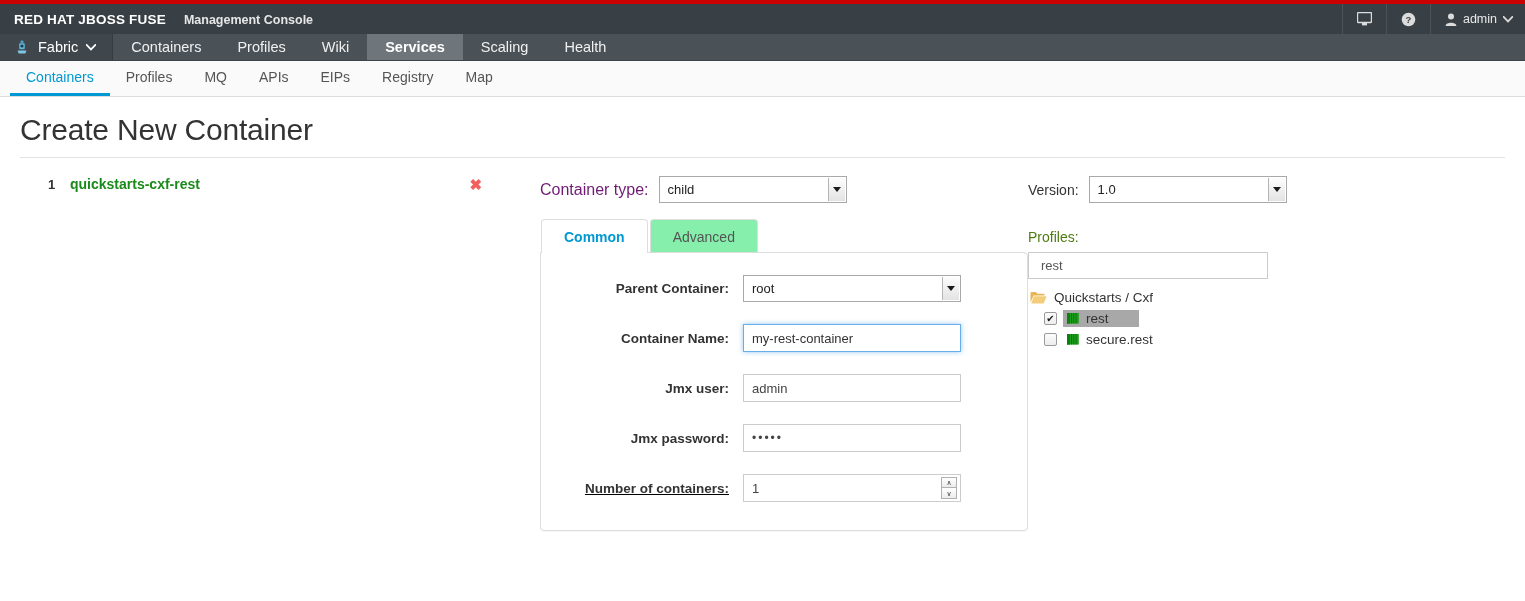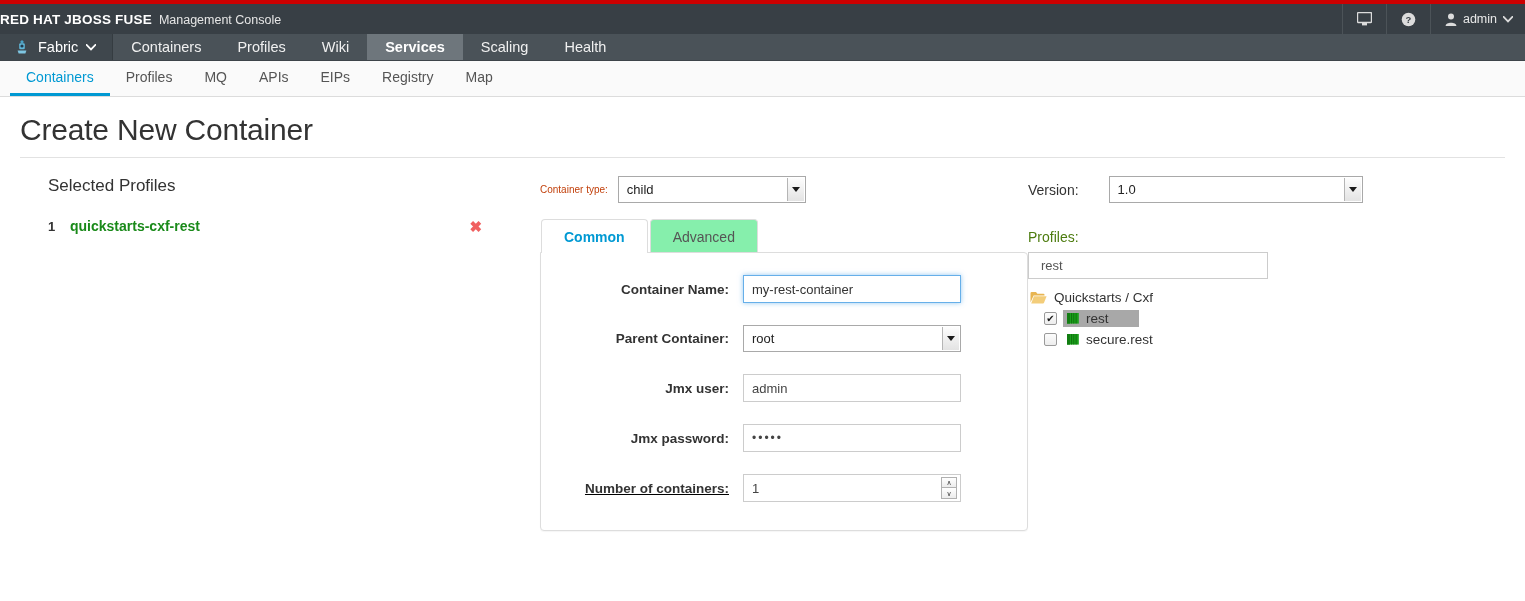--- a/index.html
+++ b/index.html
@@ -20,35 +20,35 @@
 
   
   .masthead {
     height: 30px;
     background: #383f45;
     display: flex;
     align-items: center;
     position: relative;
   }
   .brand {
-    padding-left: 0;
+    padding-left: 14px;
     display: flex;
     align-items: baseline;
-    gap: 7px;
+    gap: 18px;
   }
   .brand-strong {
     color: #ffffff;
     font-size: 13.5px;
     font-weight: bold;
     letter-spacing: 0.2px;
   }
   .brand-sub {
     color: #e6e6e6;
     font-size: 12.5px;
-    font-weight: normal;
+    font-weight: bold;
   }
   .masthead-right {
     position: absolute;
     right: 0; top: 0; bottom: 0;
     display: flex;
     align-items: stretch;
   }
   .mh-item {
     display: flex;
     align-items: center;
@@ -181,22 +181,22 @@
   }
 
   
   .ctype-row {
     display: flex;
     align-items: center;
     gap: 10px;
     margin-bottom: 16px;
   }
   .ctype-label {
-    font-size: 10px;
-    color: #c2410c;
+    font-size: 16px;
+    color: #701a75;
   }
 
   
   .nsel {
     position: relative;
     display: inline-block;
     height: 27px;
     border: 1px solid #a9a9a9;
     background: #ffffff;
     font-size: 13px;
@@ -223,21 +223,21 @@
   }
   .nsel .nsel-arrow::after {
     content: "";
     border-left: 4px solid transparent;
     border-right: 4px solid transparent;
     border-top: 5px solid #1a1a1a;
     display: block;
   }
   .sel-ctype { width: 188px; }
   .sel-parent { width: 218px; }
-  .sel-version { width: 254px; margin-left: 20px; }
+  .sel-version { width: 198px; }
 
   
   .tabs {
     display: flex;
     align-items: flex-end;
     gap: 2px;
     margin-left: 1px;
   }
   .tab {
     font-size: 14px;
@@ -478,21 +478,20 @@
   <div class="subnav-item">Registry</div>
   <div class="subnav-item">Map</div>
 </div>
 
 <h1 class="page-title">Create New Container</h1>
 <hr class="title-rule">
 
 <div class="body-wrap">
 
   <div class="col-left">
-    <h2 class="sp-heading">Selected Profiles</h2>
     <div class="sp-row">
       <span class="sp-index">1</span>
       <span class="sp-name">quickstarts-cxf-rest</span>
       <span class="sp-remove">✖</span>
     </div>
   </div>
 
   <div class="col-mid">
 
     <div class="ctype-row">
@@ -502,35 +501,35 @@
         <div class="nsel-arrow"></div>
       </div>
     </div>
 
     <div class="tabs">
       <div class="tab active">Common</div>
       <div class="tab">Advanced</div>
     </div>
 
     <div class="form-panel">
-
-      <div class="f-row">
-        <div class="f-label">Container Name:</div>
-        <div class="f-ctrl">
-          <input class="txt focused" type="text" value="my-rest-container" style="">
-        </div>
-      </div>
 
       <div class="f-row">
         <div class="f-label">Parent Container:</div>
         <div class="f-ctrl">
           <div class="nsel sel-parent">
             <div class="nsel-val">root</div>
             <div class="nsel-arrow"></div>
           </div>
+        </div>
+      </div>
+
+      <div class="f-row">
+        <div class="f-label">Container Name:</div>
+        <div class="f-ctrl">
+          <input class="txt focused" type="text" value="my-rest-container" style="">
         </div>
       </div>
 
       <div class="f-row">
         <div class="f-label">Jmx user:</div>
         <div class="f-ctrl">
           <input class="txt" type="text" value="admin" style="">
         </div>
       </div>
 

